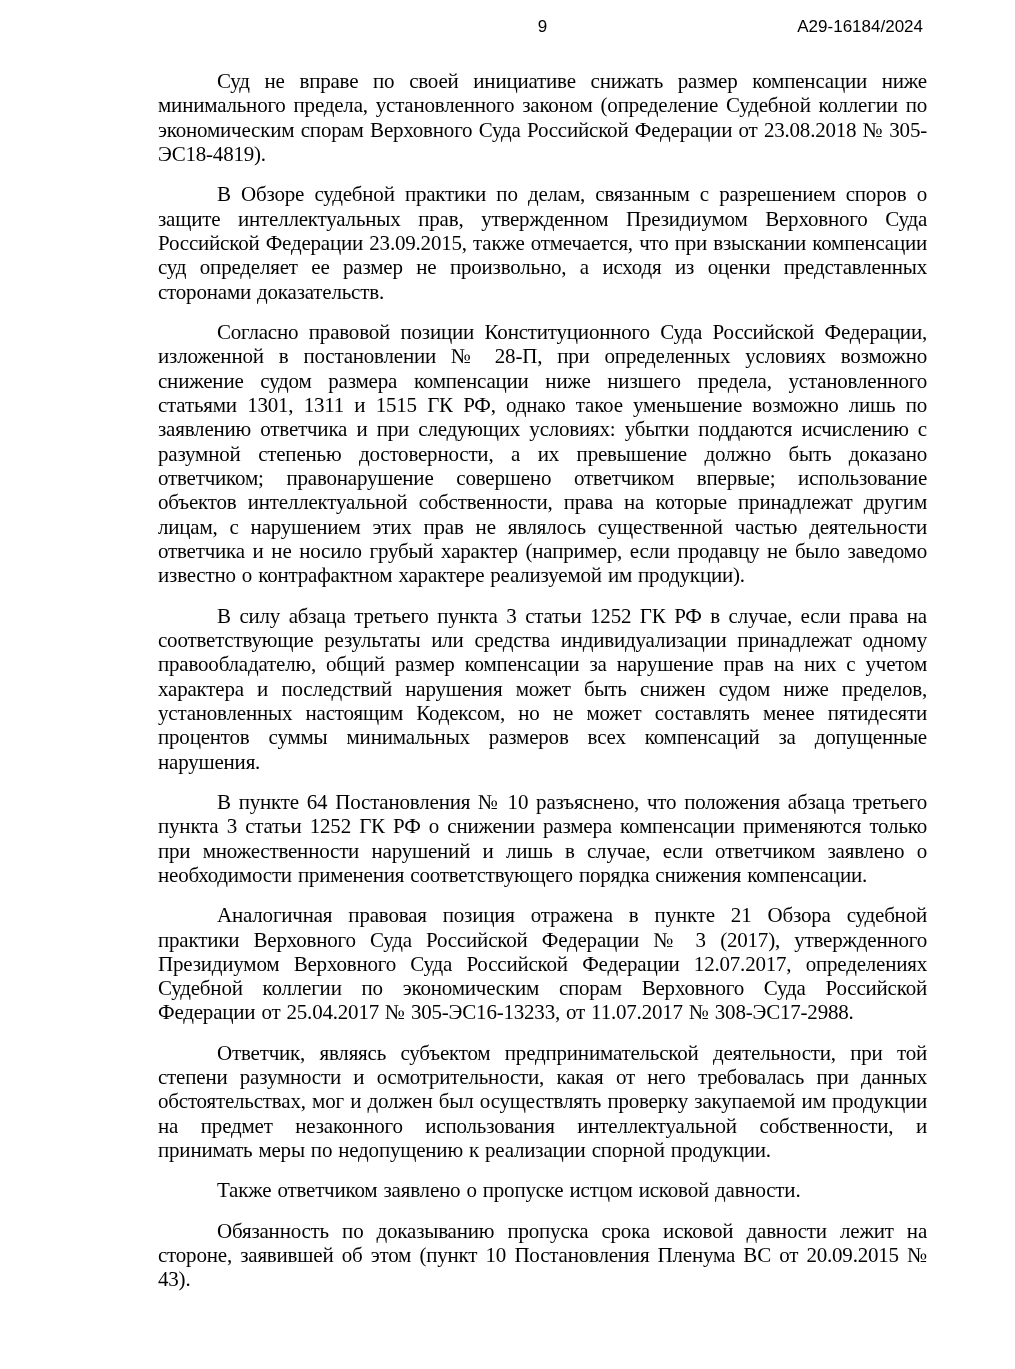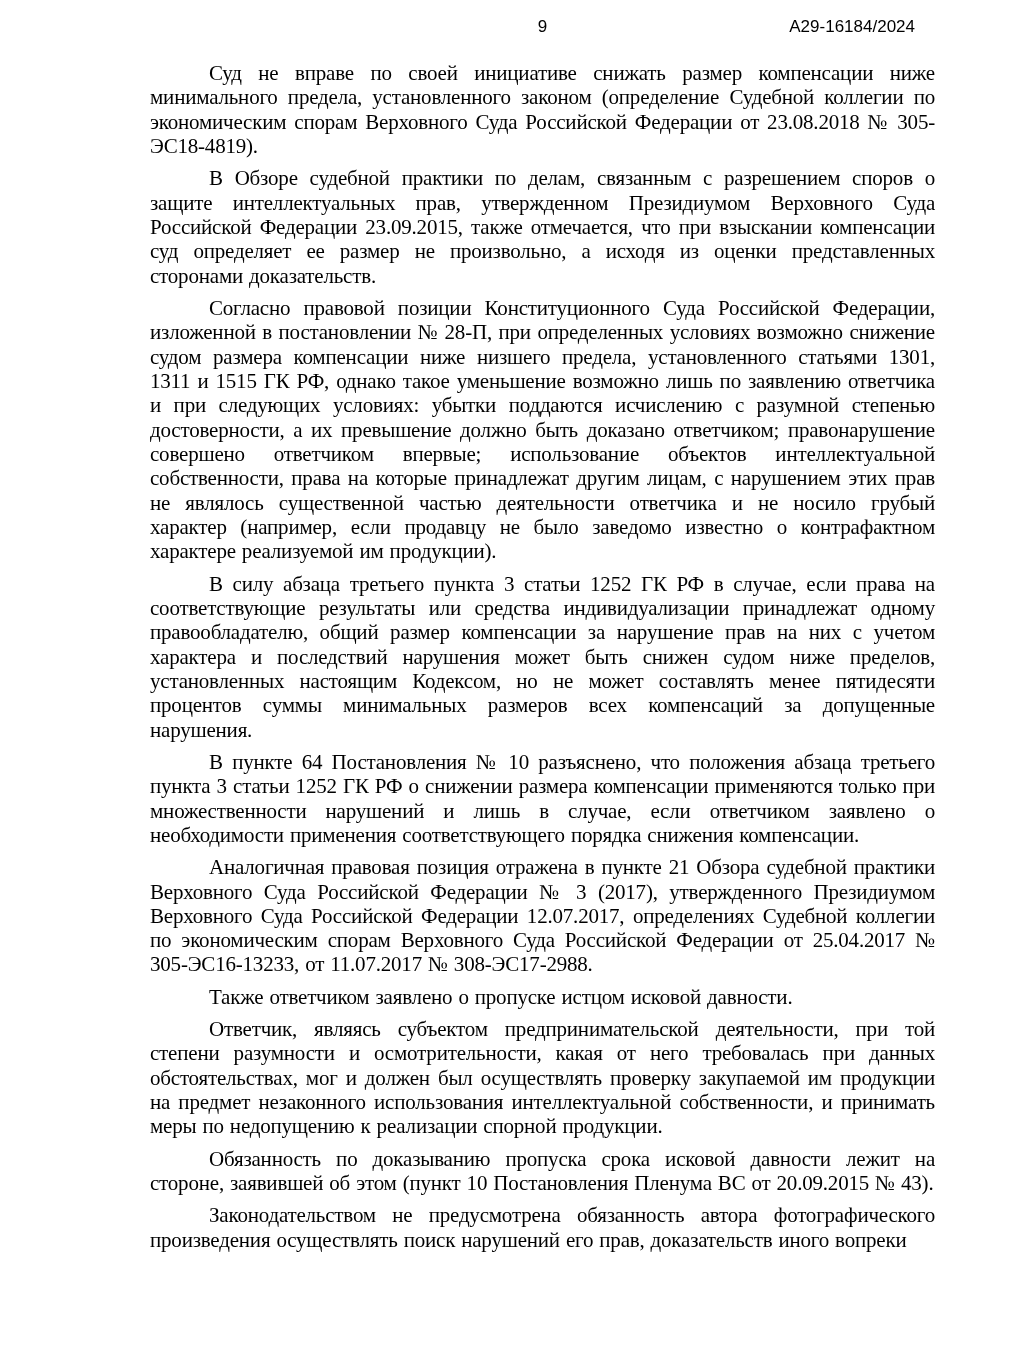--- a/index.html
+++ b/index.html
@@ -29,55 +29,54 @@
   }
   .page-number {
     position: absolute;
     left: 0;
     right: 0;
     top: 0;
     text-align: center;
   }
   .case-number {
     position: absolute;
-    right: 28px;
+    right: 20px;
     top: 0;
     text-align: right;
   }
   .document-body {
     position: absolute;
     left: 142px;
     top: 53px;
     width: 801px;
     font-size: 21px;
     line-height: 24.33px;
     text-align: justify;
     letter-spacing: -0.2px;
     word-spacing: 1px;
   }
   .document-body p {
-    margin: 8px;
+    margin: 16px;
     padding: 0;
     text-indent: 59px;
   }
 </style>
 </head>
 <body>
 
 <div class="page">
   <header class="page-header">
     <div class="page-number">9</div>
     <div class="case-number">А29-16184/2024</div>
   </header>
 
   <main class="document-body">
     <p>Суд не вправе по своей инициативе снижать размер компенсации ниже минимального предела, установленного законом (определение Судебной коллегии по экономическим спорам Верховного Суда Российской Федерации от 23.08.2018 № 305-ЭС18-4819).</p>
     <p>В Обзоре судебной практики по делам, связанным с разрешением споров о защите интеллектуальных прав, утвержденном Президиумом Верховного Суда Российской Федерации 23.09.2015, также отмечается, что при взыскании компенсации суд определяет ее размер не произвольно, а исходя из оценки представленных сторонами доказательств.</p>
     <p>Согласно правовой позиции Конституционного Суда Российской Федерации, изложенной в постановлении № 28-П, при определенных условиях возможно снижение судом размера компенсации ниже низшего предела, установленного статьями 1301, 1311 и 1515 ГК РФ, однако такое уменьшение возможно лишь по заявлению ответчика и при следующих условиях: убытки поддаются исчислению с разумной степенью достоверности, а их превышение должно быть доказано ответчиком; правонарушение совершено ответчиком впервые; использование объектов интеллектуальной собственности, права на которые принадлежат другим лицам, с нарушением этих прав не являлось существенной частью деятельности ответчика и не носило грубый характер (например, если продавцу не было заведомо известно о контрафактном характере реализуемой им продукции).</p>
     <p>В силу абзаца третьего пункта 3 статьи 1252 ГК РФ в случае, если права на соответствующие результаты или средства индивидуализации принадлежат одному правообладателю, общий размер компенсации за нарушение прав на них с учетом характера и последствий нарушения может быть снижен судом ниже пределов, установленных настоящим Кодексом, но не может составлять менее пятидесяти процентов суммы минимальных размеров всех компенсаций за допущенные нарушения.</p>
     <p>В пункте 64 Постановления № 10 разъяснено, что положения абзаца третьего пункта 3 статьи 1252 ГК РФ о снижении размера компенсации применяются только при множественности нарушений и лишь в случае, если ответчиком заявлено о необходимости применения соответствующего порядка снижения компенсации.</p>
     <p>Аналогичная правовая позиция отражена в пункте 21 Обзора судебной практики Верховного Суда Российской Федерации № 3 (2017), утвержденного Президиумом Верховного Суда Российской Федерации 12.07.2017, определениях Судебной коллегии по экономическим спорам Верховного Суда Российской Федерации от 25.04.2017 № 305-ЭС16-13233, от 11.07.2017 № 308-ЭС17-2988.</p>
+    <p>Ответчик, являясь субъектом предпринимательской деятельности, при той степени разумности и осмотрительности, какая от него требовалась при данных обстоятельствах, мог и должен был осуществлять проверку закупаемой им продукции на предмет незаконного использования интеллектуальной собственности, и принимать меры по недопущению к реализации спорной продукции.</p>
     <p>Также ответчиком заявлено о пропуске истцом исковой давности.</p>
-    <p>Ответчик, являясь субъектом предпринимательской деятельности, при той степени разумности и осмотрительности, какая от него требовалась при данных обстоятельствах, мог и должен был осуществлять проверку закупаемой им продукции на предмет незаконного использования интеллектуальной собственности, и принимать меры по недопущению к реализации спорной продукции.</p>
     <p>Обязанность по доказыванию пропуска срока исковой давности лежит на стороне, заявившей об этом (пункт 10 Постановления Пленума ВС от 20.09.2015 № 43).</p>
-    <p>Законодательством не предусмотрена обязанность автора фотографического произведения осуществлять поиск нарушений его прав, доказательств иного вопреки</p>
   </main>
 </div>
 
 </body></html>

